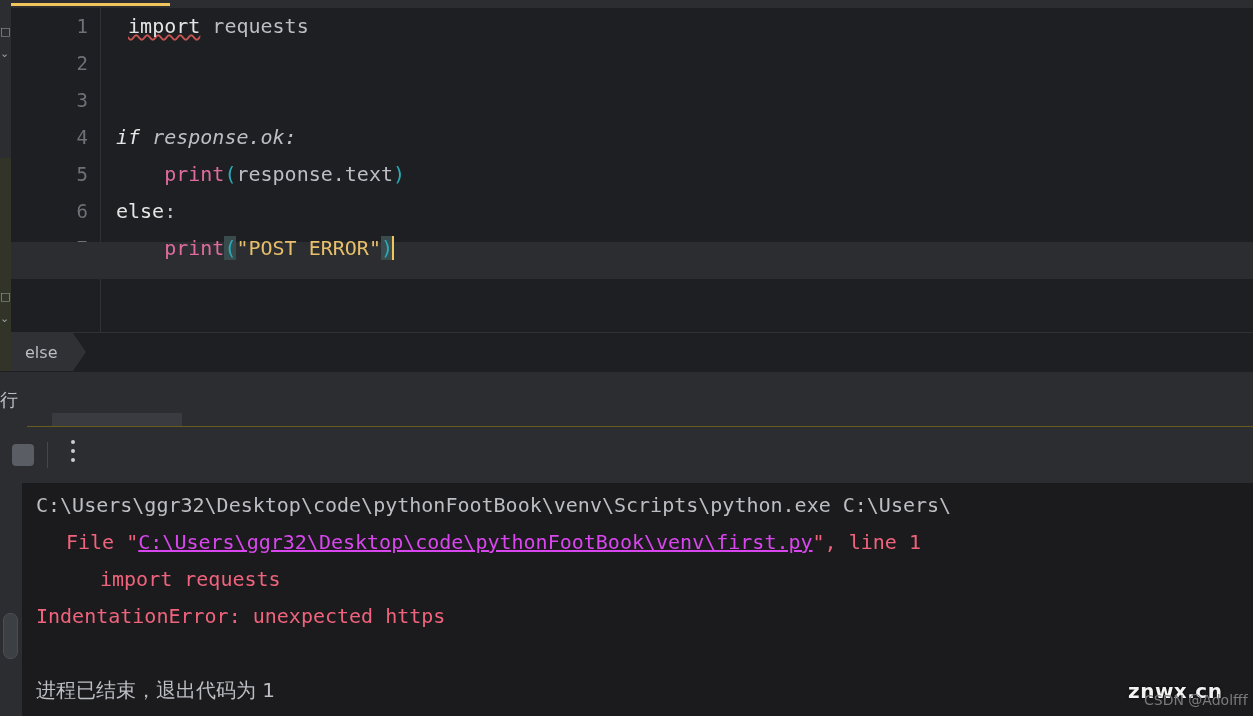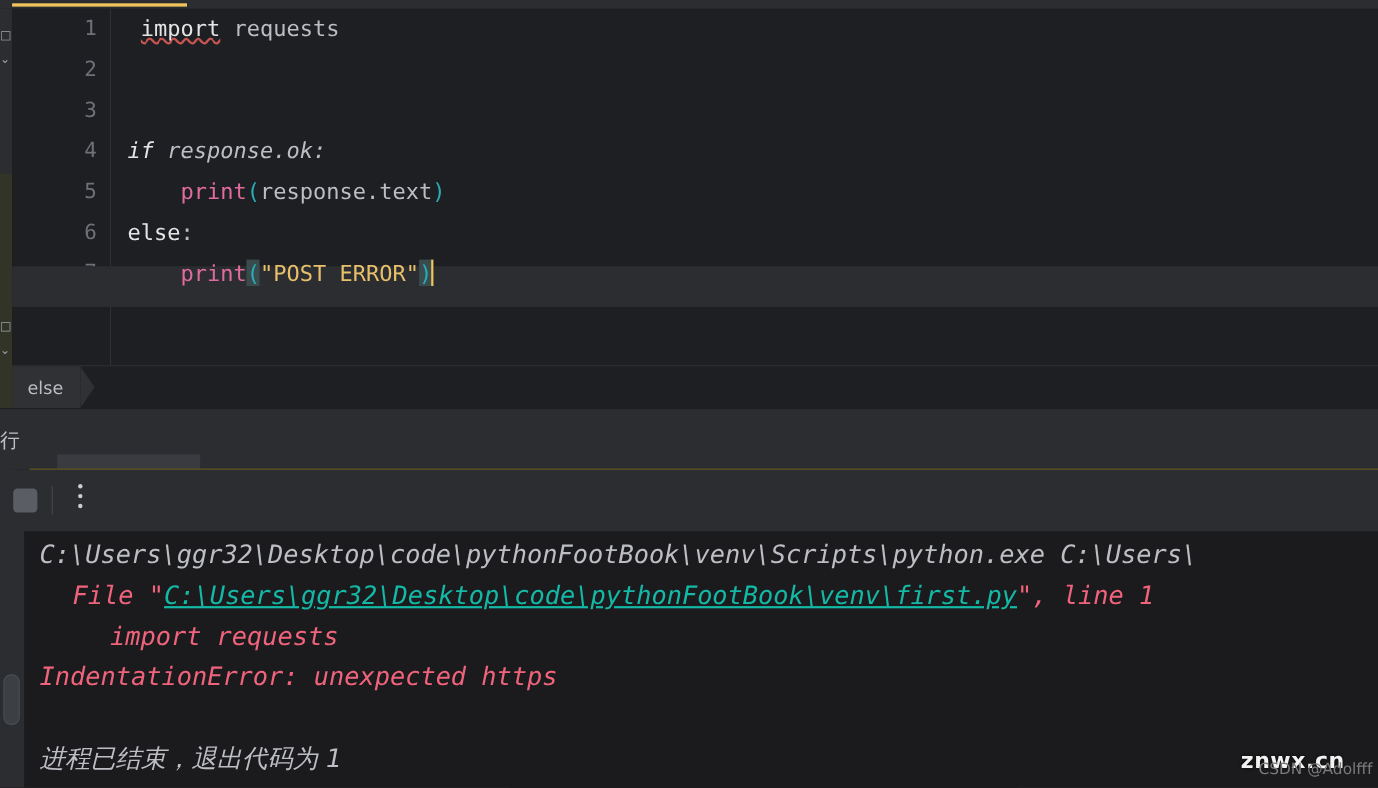--- a/index.html
+++ b/index.html
@@ -179,25 +179,25 @@
     border-radius: 7px; background: #3c3f43; border: 1px solid #4a4d52;
   }
   .console-body {
     position: absolute; left: 22px; top: 0; width: 1231px; height: 233px;
     background: #1b1b1d;
     overflow: hidden;
     font-family: "DejaVu Sans Mono", "Liberation Mono", monospace;
   }
   .oline {
     position: absolute; left: 14px; height: 37px; line-height: 37px;
-    white-space: pre; font-size: 23px; font-style: italic;
+    white-space: pre; font-size: 20px;
   }
   .o-plain { color: #bcbec4; }
   .o-err   { color: #f0637c; }
-  .o-link  { color: #14b8a6; text-decoration: underline; }
+  .o-link  { color: #d946ef; text-decoration: underline; }
   .o-cn {
     font-family: "DejaVu Sans", "Liberation Sans", sans-serif;
     color: #bcbec4;
   }
 
   
   .wm-main {
     position: absolute; left: 1128px; top: 679px;
     color: #f2f2f2; font-size: 20px; font-weight: bold;
     letter-spacing: .5px;

